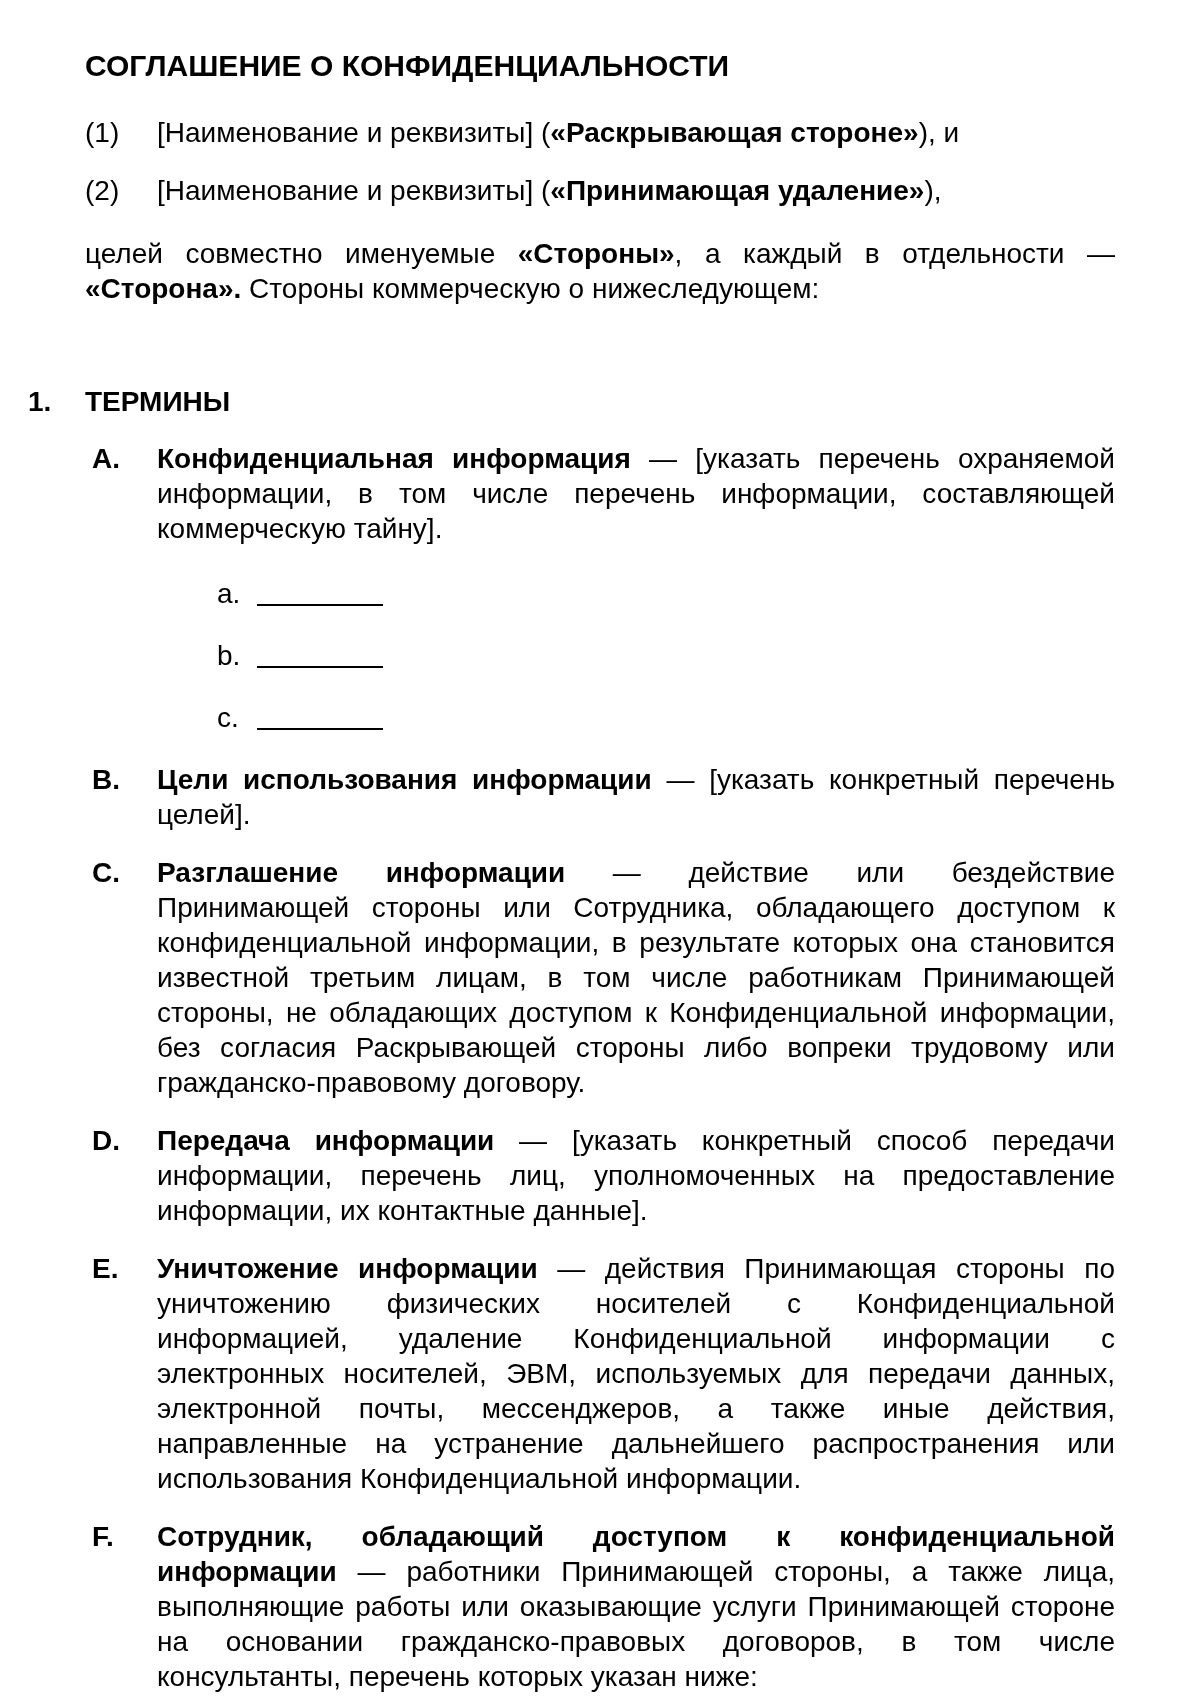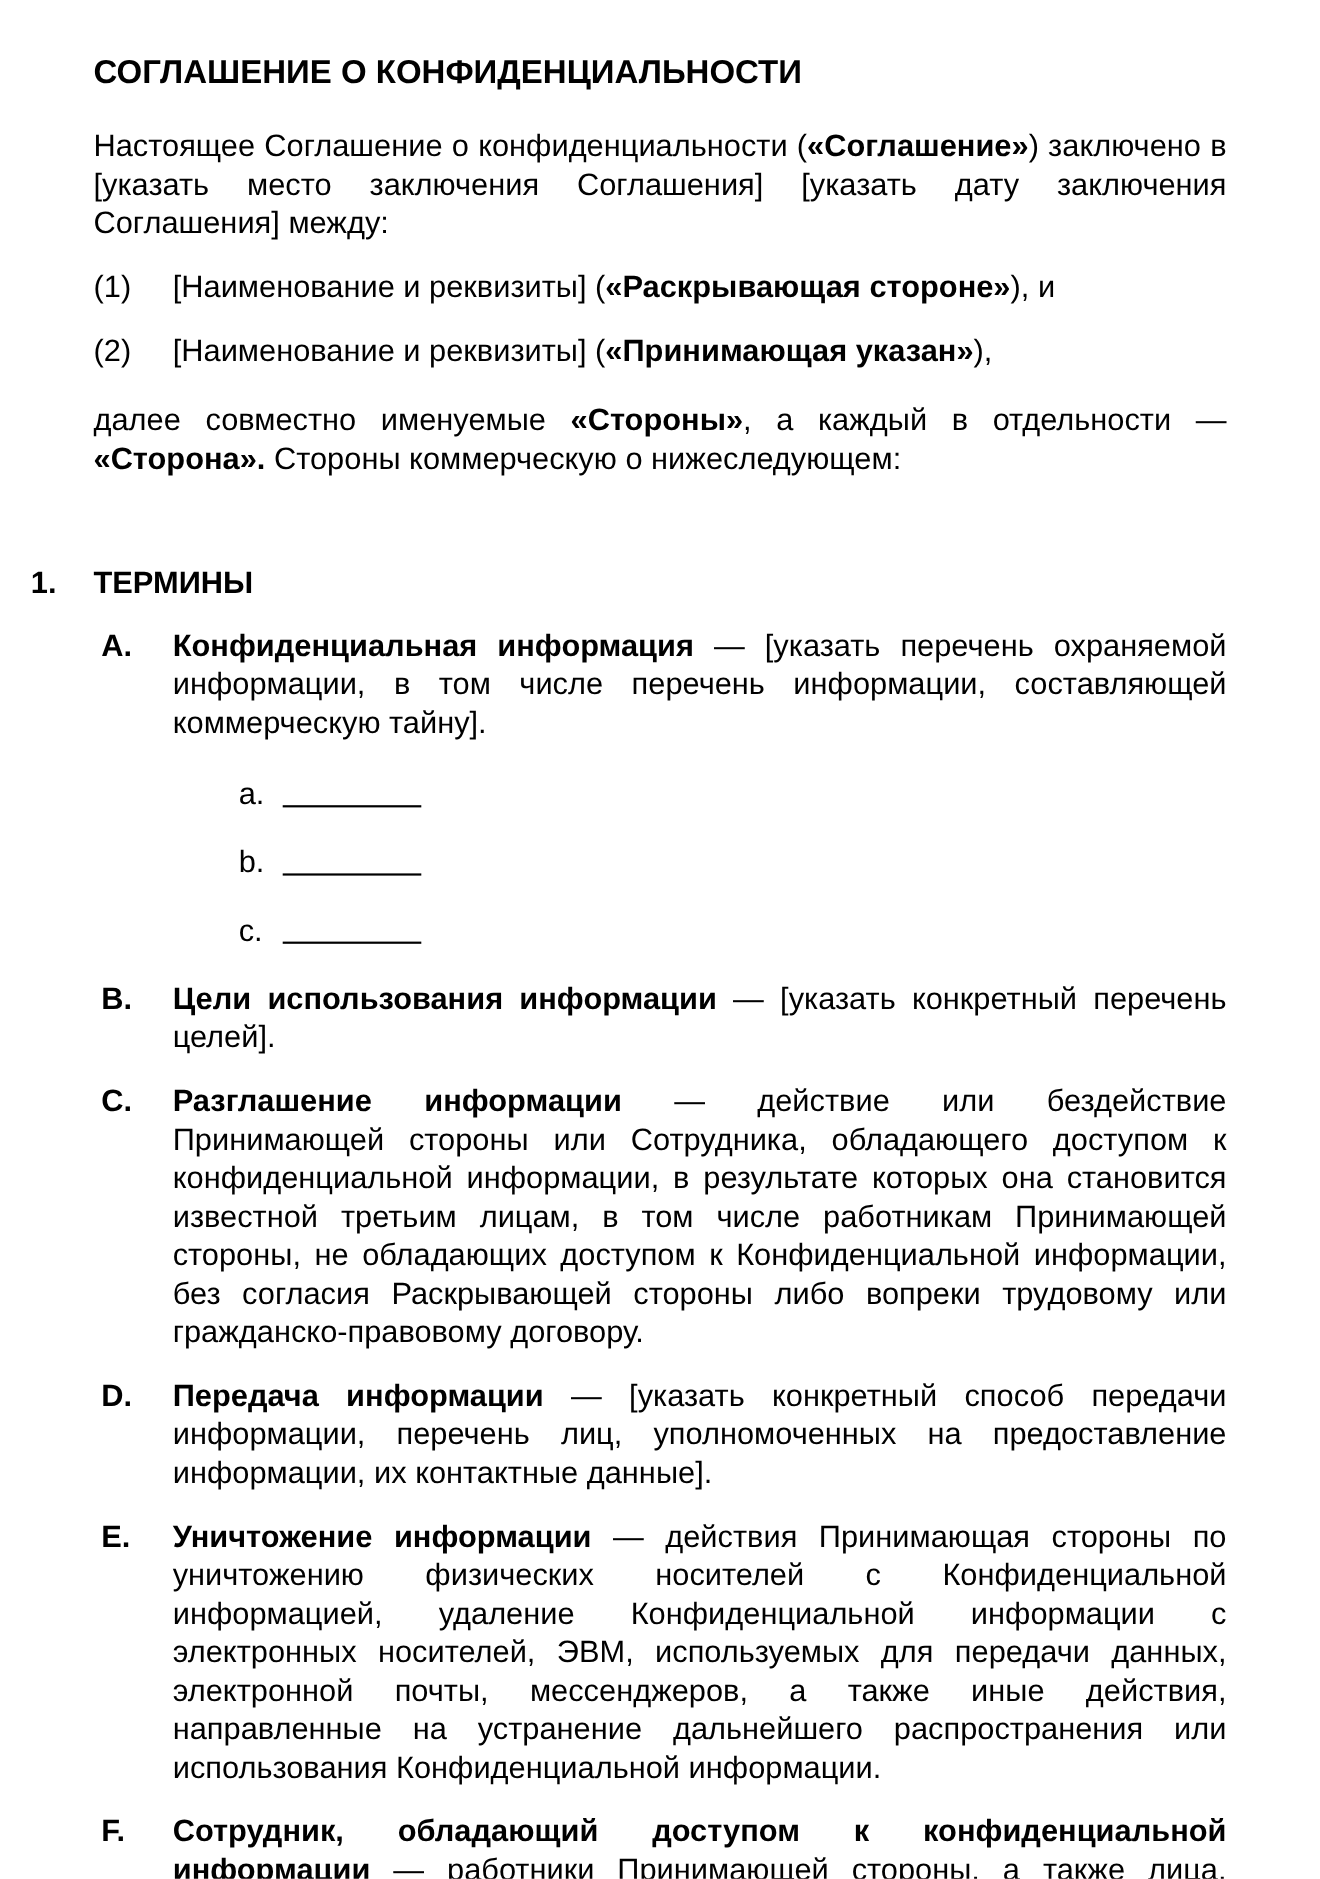--- a/index.html
+++ b/index.html
@@ -77,29 +77,28 @@
     transform: translateY(3px);
   }
 </style>
 </head>
 <body>
 
 <div class="page">
 
   <h1 class="title">СОГЛАШЕНИЕ О КОНФИДЕНЦИАЛЬНОСТИ</h1>
 
-  <p class="para"><span>Настоящее Соглашение о конфиденциальности (</span><b>«Соглашение»</b><span>) заключено в [указать место заключения Соглашения] [указать дату заключения Соглашения] между:</span></p>
 
   <p class="para hang">
     <span class="marker">(1)</span><span>[Наименование и реквизиты] (</span><b>«Раскрывающая стороне»</b><span>), и</span></p>
 
   <p class="para hang mb28">
-    <span class="marker">(2)</span><span>[Наименование и реквизиты] (</span><b>«Принимающая указан»</b><span>),</span></p>
+    <span class="marker">(2)</span><span>[Наименование и реквизиты] (</span><b>«Принимающая удаление»</b><span>),</span></p>
 
-  <p class="para"><span>далее совместно именуемые </span><b>«Стороны»</b><span>, а каждый в отдельности — </span><b>«Сторона».</b><span> Стороны коммерческую о нижеследующем:</span></p>
+  <p class="para"><span>целей совместно именуемые </span><b>«Стороны»</b><span>, а каждый в отдельности — </span><b>«Сторона».</b><span> Стороны коммерческую о нижеследующем:</span></p>
 
   <div class="section-heading">
     <span class="marker">1.</span><span>ТЕРМИНЫ</span>
   </div>
 
   <p class="para hang term mb30">
     <span class="marker">A.</span><b>Конфиденциальная информация</b><span> — [указать перечень охраняемой информации, в том числе перечень информации, составляющей коммерческую тайну].</span></p>
 
   <div class="sub">
     <span class="marker">a.</span><span class="blank"></span>

